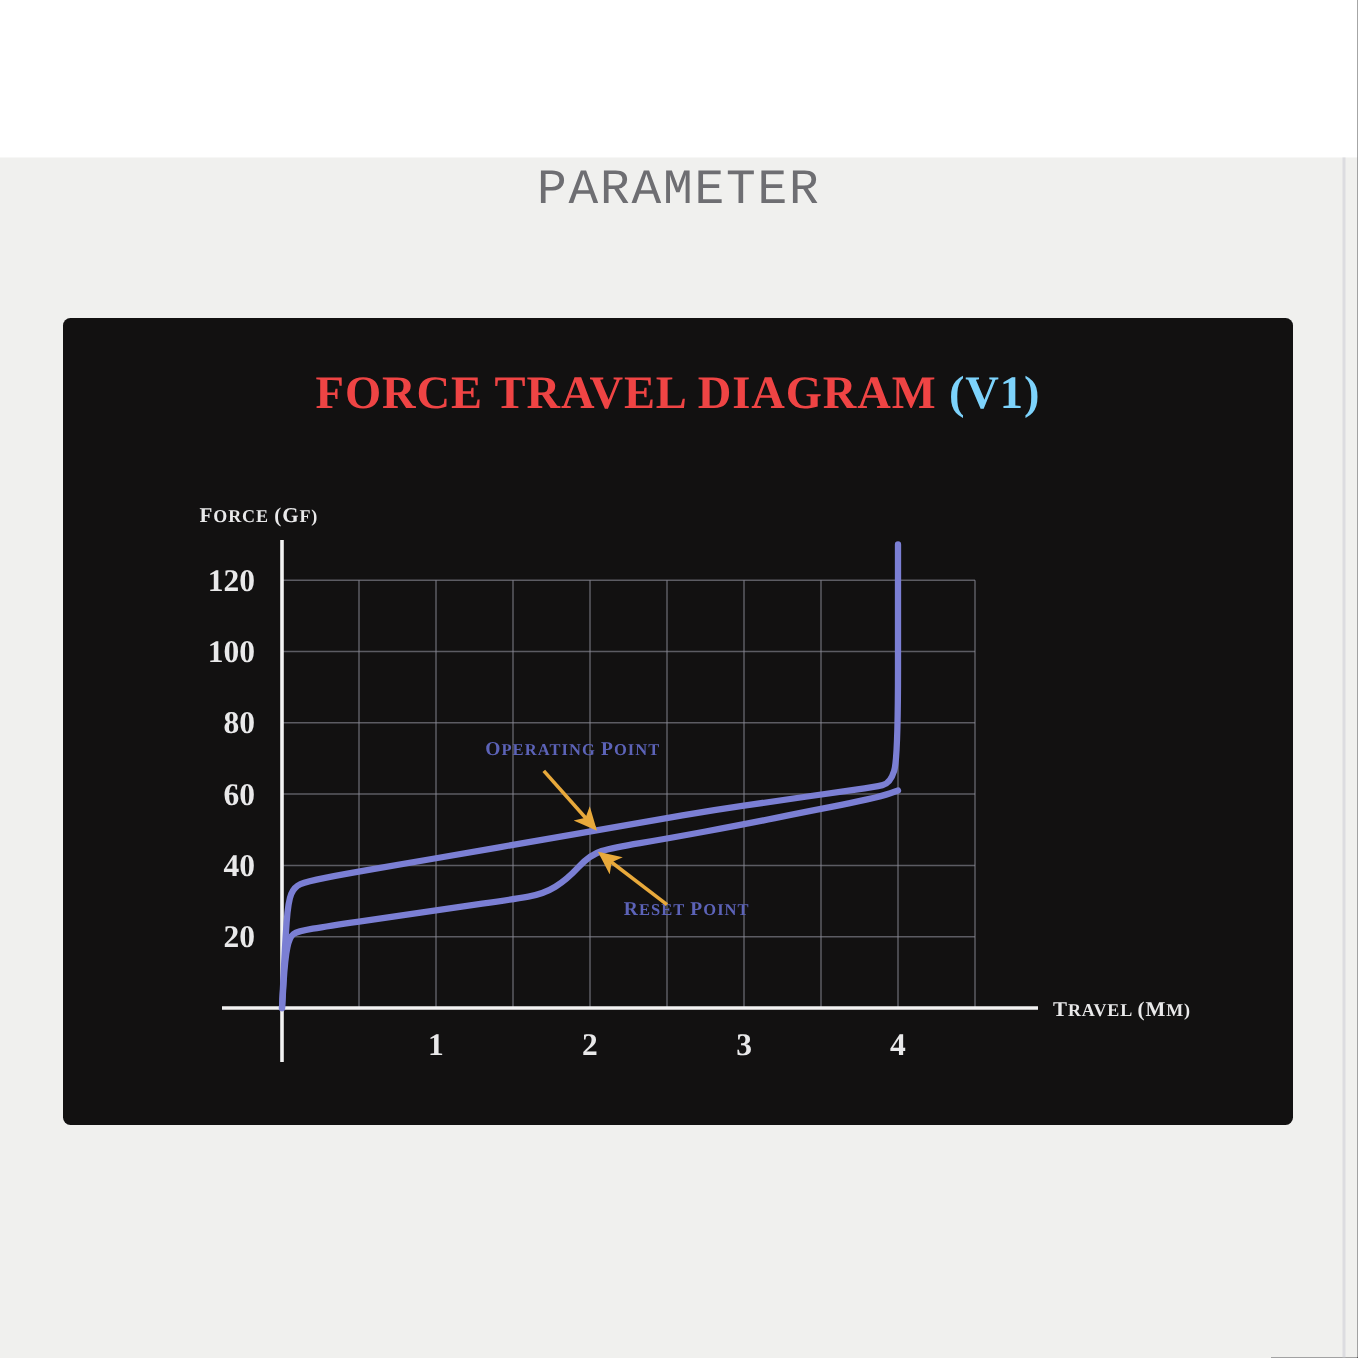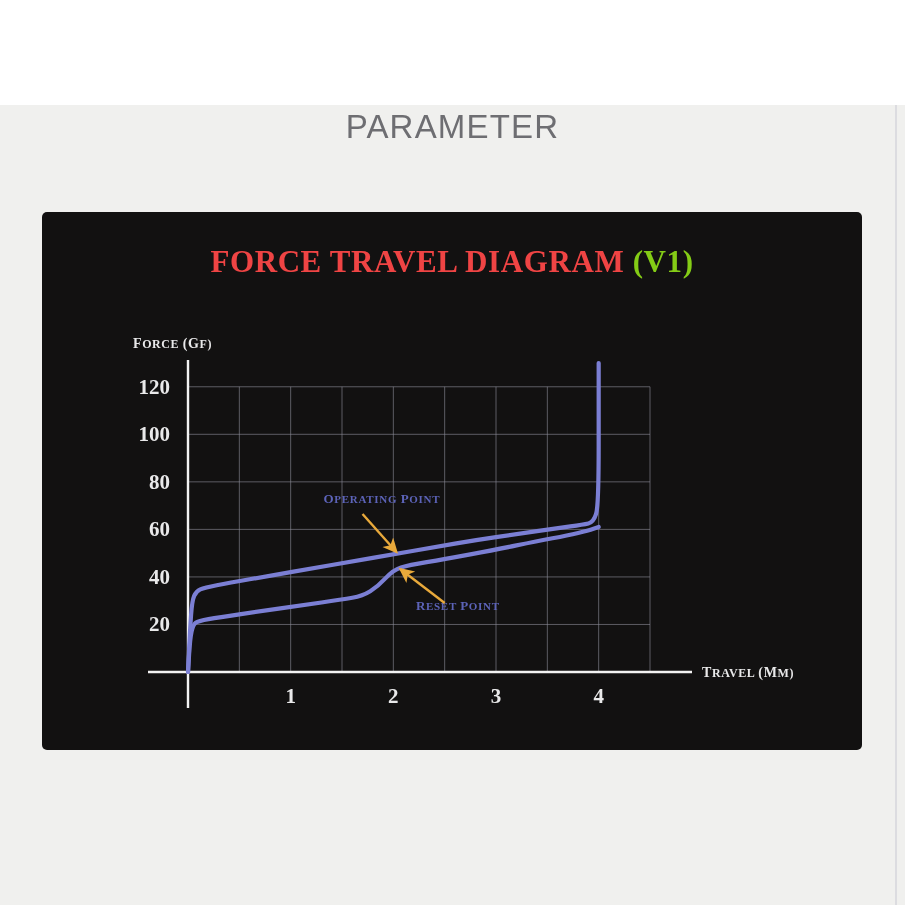--- a/index.html
+++ b/index.html
@@ -45,21 +45,21 @@
   
   #slide-title {
     position: absolute;
     left: 0;
     top: 108px;
     width: 905px;
     text-align: center;
     font-size: 33px;
     letter-spacing: 1.2px;
     color: #6e6e72;
-    font-family: Liberation Sans, sans-serif;
+    font-family: Liberation Mono, monospace;
     font-weight: normal;
     white-space: nowrap;
   }
 
   
   #chart-panel {
     position: absolute;
     left: 42px;
     top: 212px;
     width: 820px;
@@ -75,21 +75,21 @@
     top: 32px;
     width: 820px;
     text-align: center;
     font-size: 31px;
     font-weight: bold;
     letter-spacing: 0.6px;
     white-space: nowrap;
     font-family: "Liberation Serif", "DejaVu Serif", serif;
   }
   #chart-title .t-main { color: #ef4444; }
-  #chart-title .t-ver  { color: #84cc16; }
+  #chart-title .t-ver  { color: #7dd3fc; }
 
   #chart-svg {
     position: absolute;
     left: 0;
     top: 0;
   }
 
   .axis-text {
     font-family: "Liberation Serif", "DejaVu Serif", serif;
     fill: #e9e9ea;

